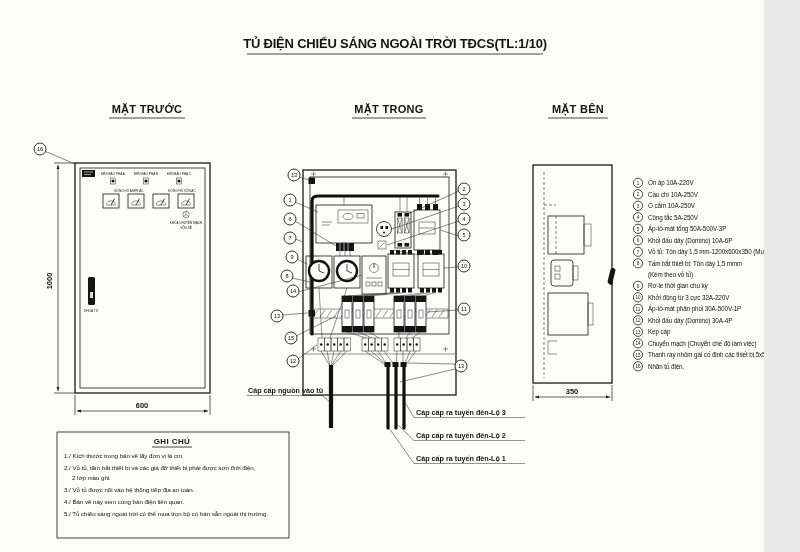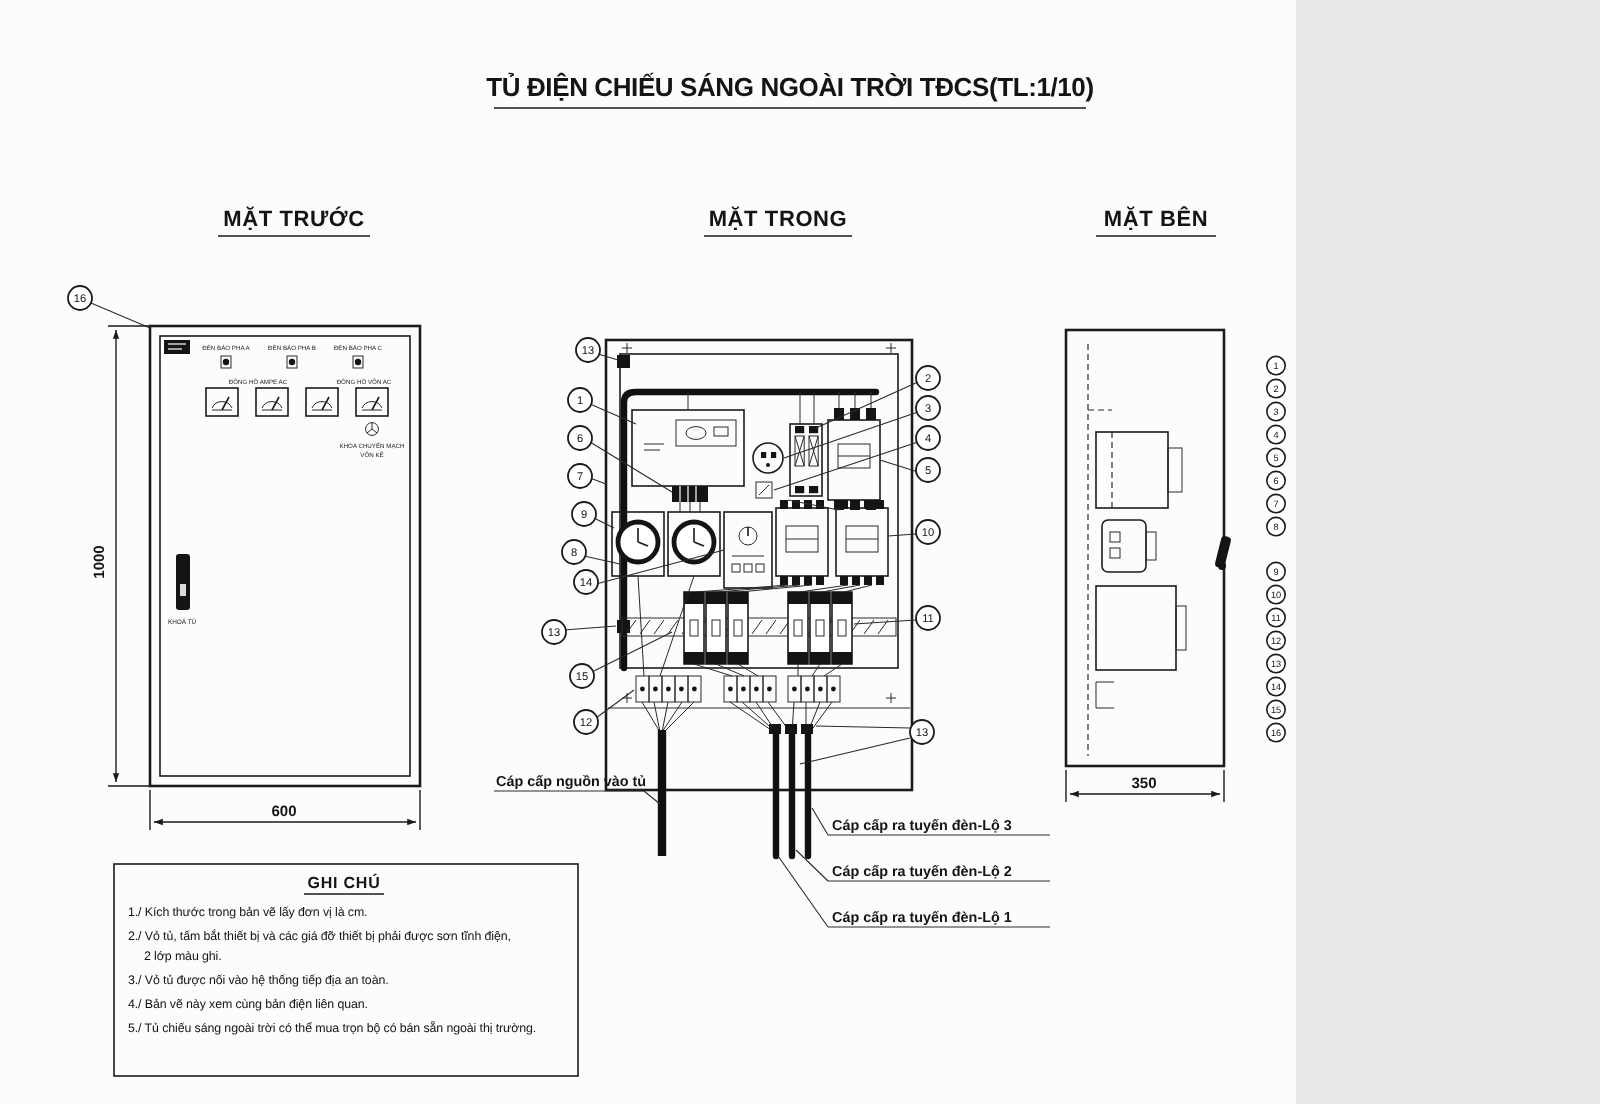--- a/index.html
+++ b/index.html
@@ -1,16 +1,16 @@
 <!DOCTYPE html>
 <html><head>
 <meta charset="utf-8">
 <style>
   html,body{margin:0;padding:0;background:#e8e8e8;}
-  .sheet{position:relative;width:648px;height:552px;background:#fcfcfb;overflow:hidden;
+  .sheet{position:relative;width:764px;height:552px;background:#fcfcfb;overflow:hidden;
          font-family:"Liberation Sans",sans-serif;}
   svg{position:absolute;left:0;top:0;}
   .ln{stroke:#1b1b1b;stroke-width:.8;fill:none;}
   .ln2{stroke:#1b1b1b;stroke-width:1.3;fill:none;}
   .thin{stroke:#2a2a2a;stroke-width:.5;fill:none;}
   .lead{stroke:#2a2a2a;stroke-width:.55;fill:none;}
   .thick{stroke:#101010;stroke-width:3.2;fill:none;stroke-linejoin:round;stroke-linecap:round;}
   .cable{stroke:#101010;stroke-width:4.2;fill:none;stroke-linecap:butt;}
   .blk{fill:#141414;stroke:none;}
   .wh{fill:#ffffff;}

